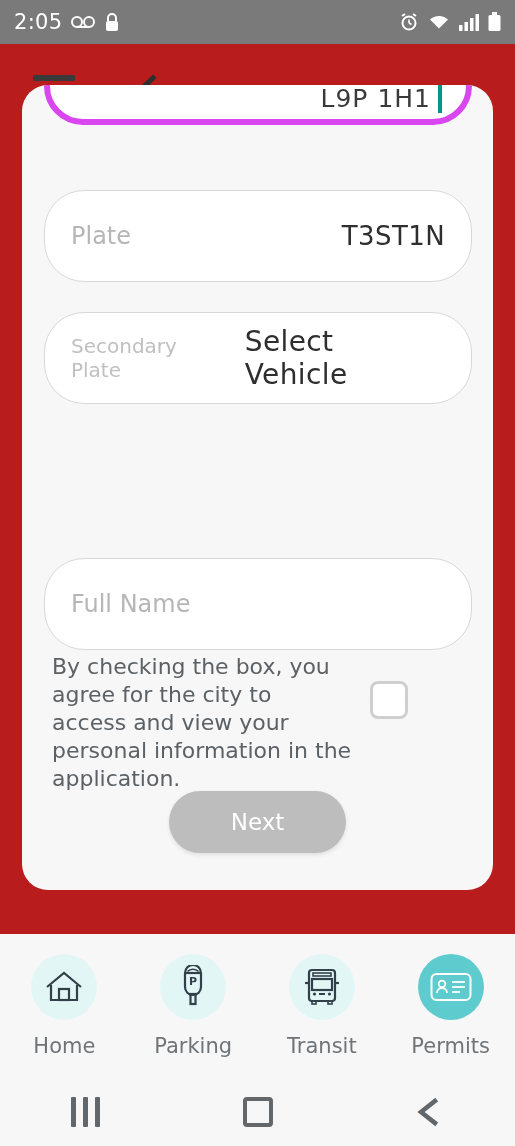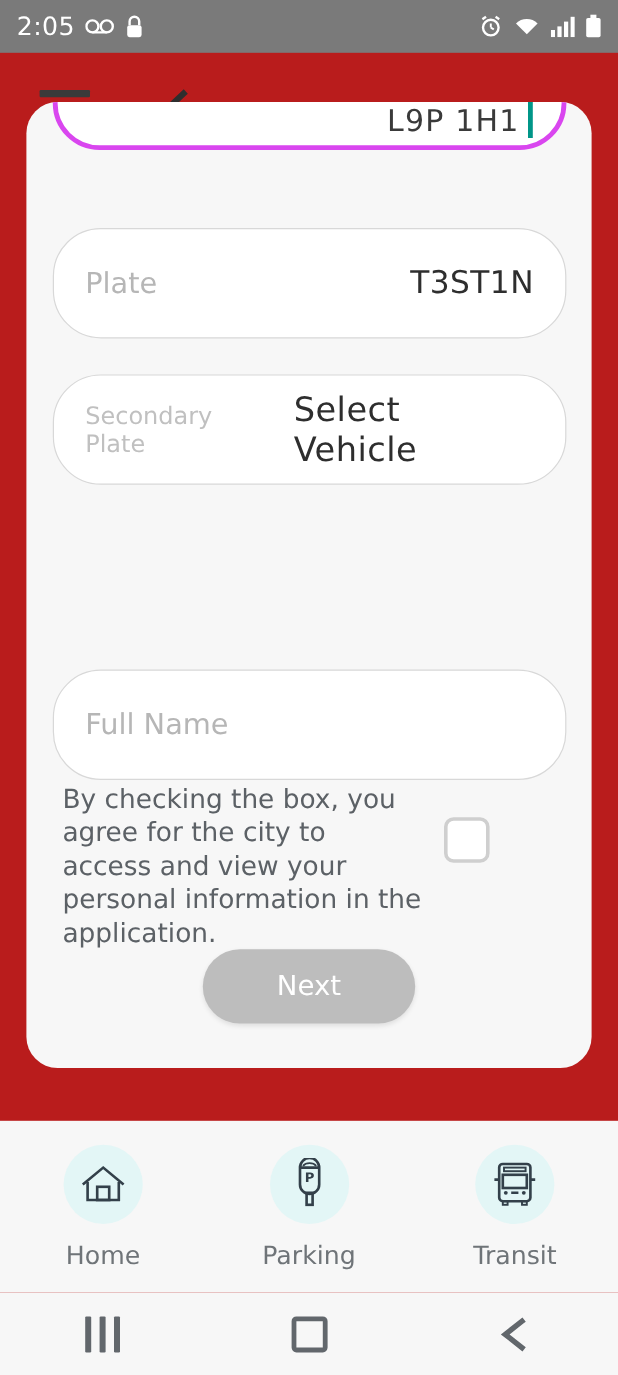--- a/index.html
+++ b/index.html
@@ -54,21 +54,21 @@
     border-radius: 26px;
     overflow: hidden;
   }
 
   
   .field-clipped {
     position: absolute;
     left: 22px; top: -38px;
     width: 428px; height: 78px;
     background: #ffffff;
-    border: 4px solid #d946ef;
+    border: 6px solid #d946ef;
     border-radius: 39px;
     display: flex; align-items: flex-end; justify-content: flex-end;
     padding: 0 24px 6px 0;
     overflow: hidden;
   }
   .field-clipped .clip-val {
     font-size: 25px; color: #3a3a3a; letter-spacing: 1px;
     white-space: nowrap;
   }
   .caret {
@@ -282,20 +282,33 @@
           <line x1="19" y1="27" x2="25" y2="27" stroke="#33404a" stroke-width="2"></line>
           <line x1="5" y1="16" x2="9" y2="16" stroke="#33404a" stroke-width="2.2"></line>
           <line x1="35" y1="16" x2="39" y2="16" stroke="#33404a" stroke-width="2.2"></line>
           <rect x="12" y="34" width="4" height="3" fill="none" stroke="#33404a" stroke-width="1.6"></rect>
           <rect x="28" y="34" width="4" height="3" fill="none" stroke="#33404a" stroke-width="1.6"></rect>
         </svg>
       </div>
       <span class="tab-label">Transit</span>
     </div>
 
+    <div class="tab active">
+      <div class="tab-circle">
+        <svg width="42" height="30" viewBox="0 0 42 30">
+          <rect x="1.5" y="2" width="39" height="26" rx="5" fill="none" stroke="#fff" stroke-width="2"></rect>
+          <circle cx="12" cy="12" r="3.3" fill="none" stroke="#fff" stroke-width="1.8"></circle>
+          <path d="M7 21 a5 5 0 0110 0" fill="none" stroke="#fff" stroke-width="1.8"></path>
+          <line x1="22" y1="10" x2="35" y2="10" stroke="#fff" stroke-width="1.8"></line>
+          <line x1="22" y1="15" x2="35" y2="15" stroke="#fff" stroke-width="1.8"></line>
+          <line x1="22" y1="20" x2="30" y2="20" stroke="#fff" stroke-width="1.8"></line>
+        </svg>
+      </div>
+      <span class="tab-label">Permits</span>
+    </div>
   </div>
 
   <div class="navbar">
     <div class="nav-btn">
       <div class="recents">
         <i></i>
         <i></i>
         <i></i>
       </div>
     </div>

